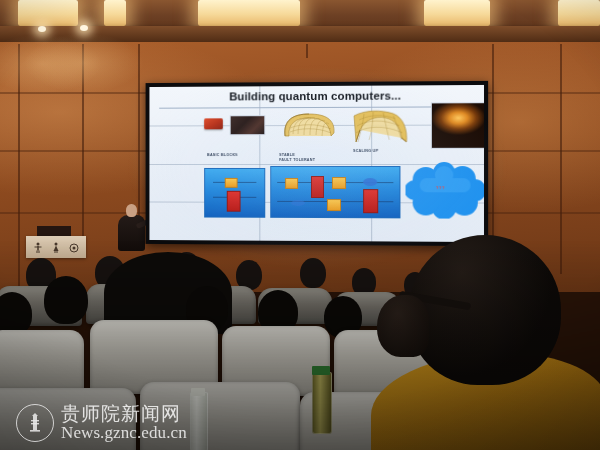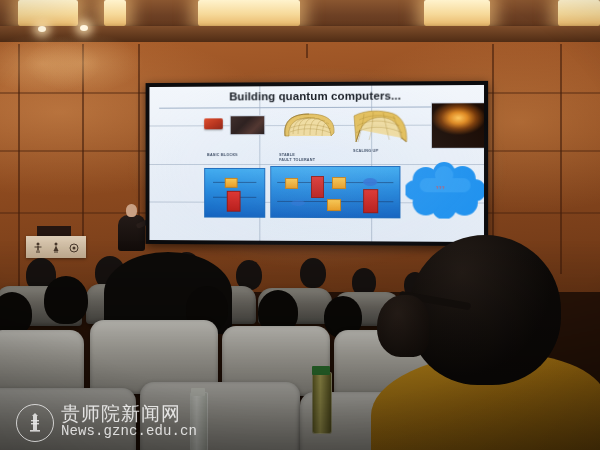--- a/index.html
+++ b/index.html
@@ -173,37 +173,37 @@
     background:#15100d;border-radius:3px;transform:rotate(10deg);
   }
   .fg-arm{
     position:absolute;left:6px;top:60px;width:52px;height:62px;
     border-radius:50% 40% 30% 45%;
     background:radial-gradient(ellipse at 40% 30%,#2a201a,#100b08);
   }
 
   
   .wm{
-    position:absolute;left:16px;bottom:8px;display:flex;align-items:flex-start;gap:7px;
+    position:absolute;left:16px;bottom:8px;display:flex;align-items:flex-end;gap:7px;
     opacity:.88;
   }
   .wm-logo{
     width:36px;height:36px;border-radius:50%;
     border:1.6px solid rgba(255,255,255,.82);
     display:flex;align-items:center;justify-content:center;
     position:relative;flex:0 0 auto;
   }
   .wm-text{line-height:1.05;}
   .wm-cn{
     font-size:19px;color:rgba(255,255,255,.92);letter-spacing:1px;
     font-family:"DejaVu Sans",sans-serif;font-weight:normal;
   }
   .wm-en{
-    font-size:14px;color:rgba(255,255,255,.9);letter-spacing:.1px;
-    font-family:Liberation Mono, monospace;
+    font-size:17px;color:rgba(255,255,255,.9);letter-spacing:.1px;
+    font-family:Liberation Serif, serif;
   }
 
   .vignette{
     position:absolute;left:0;top:0;width:600px;height:450px;pointer-events:none;
     background:radial-gradient(ellipse 120% 110% at 50% 40%,rgba(0,0,0,0) 45%,rgba(0,0,0,.45) 100%);
   }
   .lowlight{
     position:absolute;left:0;bottom:0;width:600px;height:210px;pointer-events:none;
     background:linear-gradient(180deg,rgba(0,0,0,0) 0%,rgba(0,0,0,.30) 60%,rgba(0,0,0,.52) 100%);
   }

